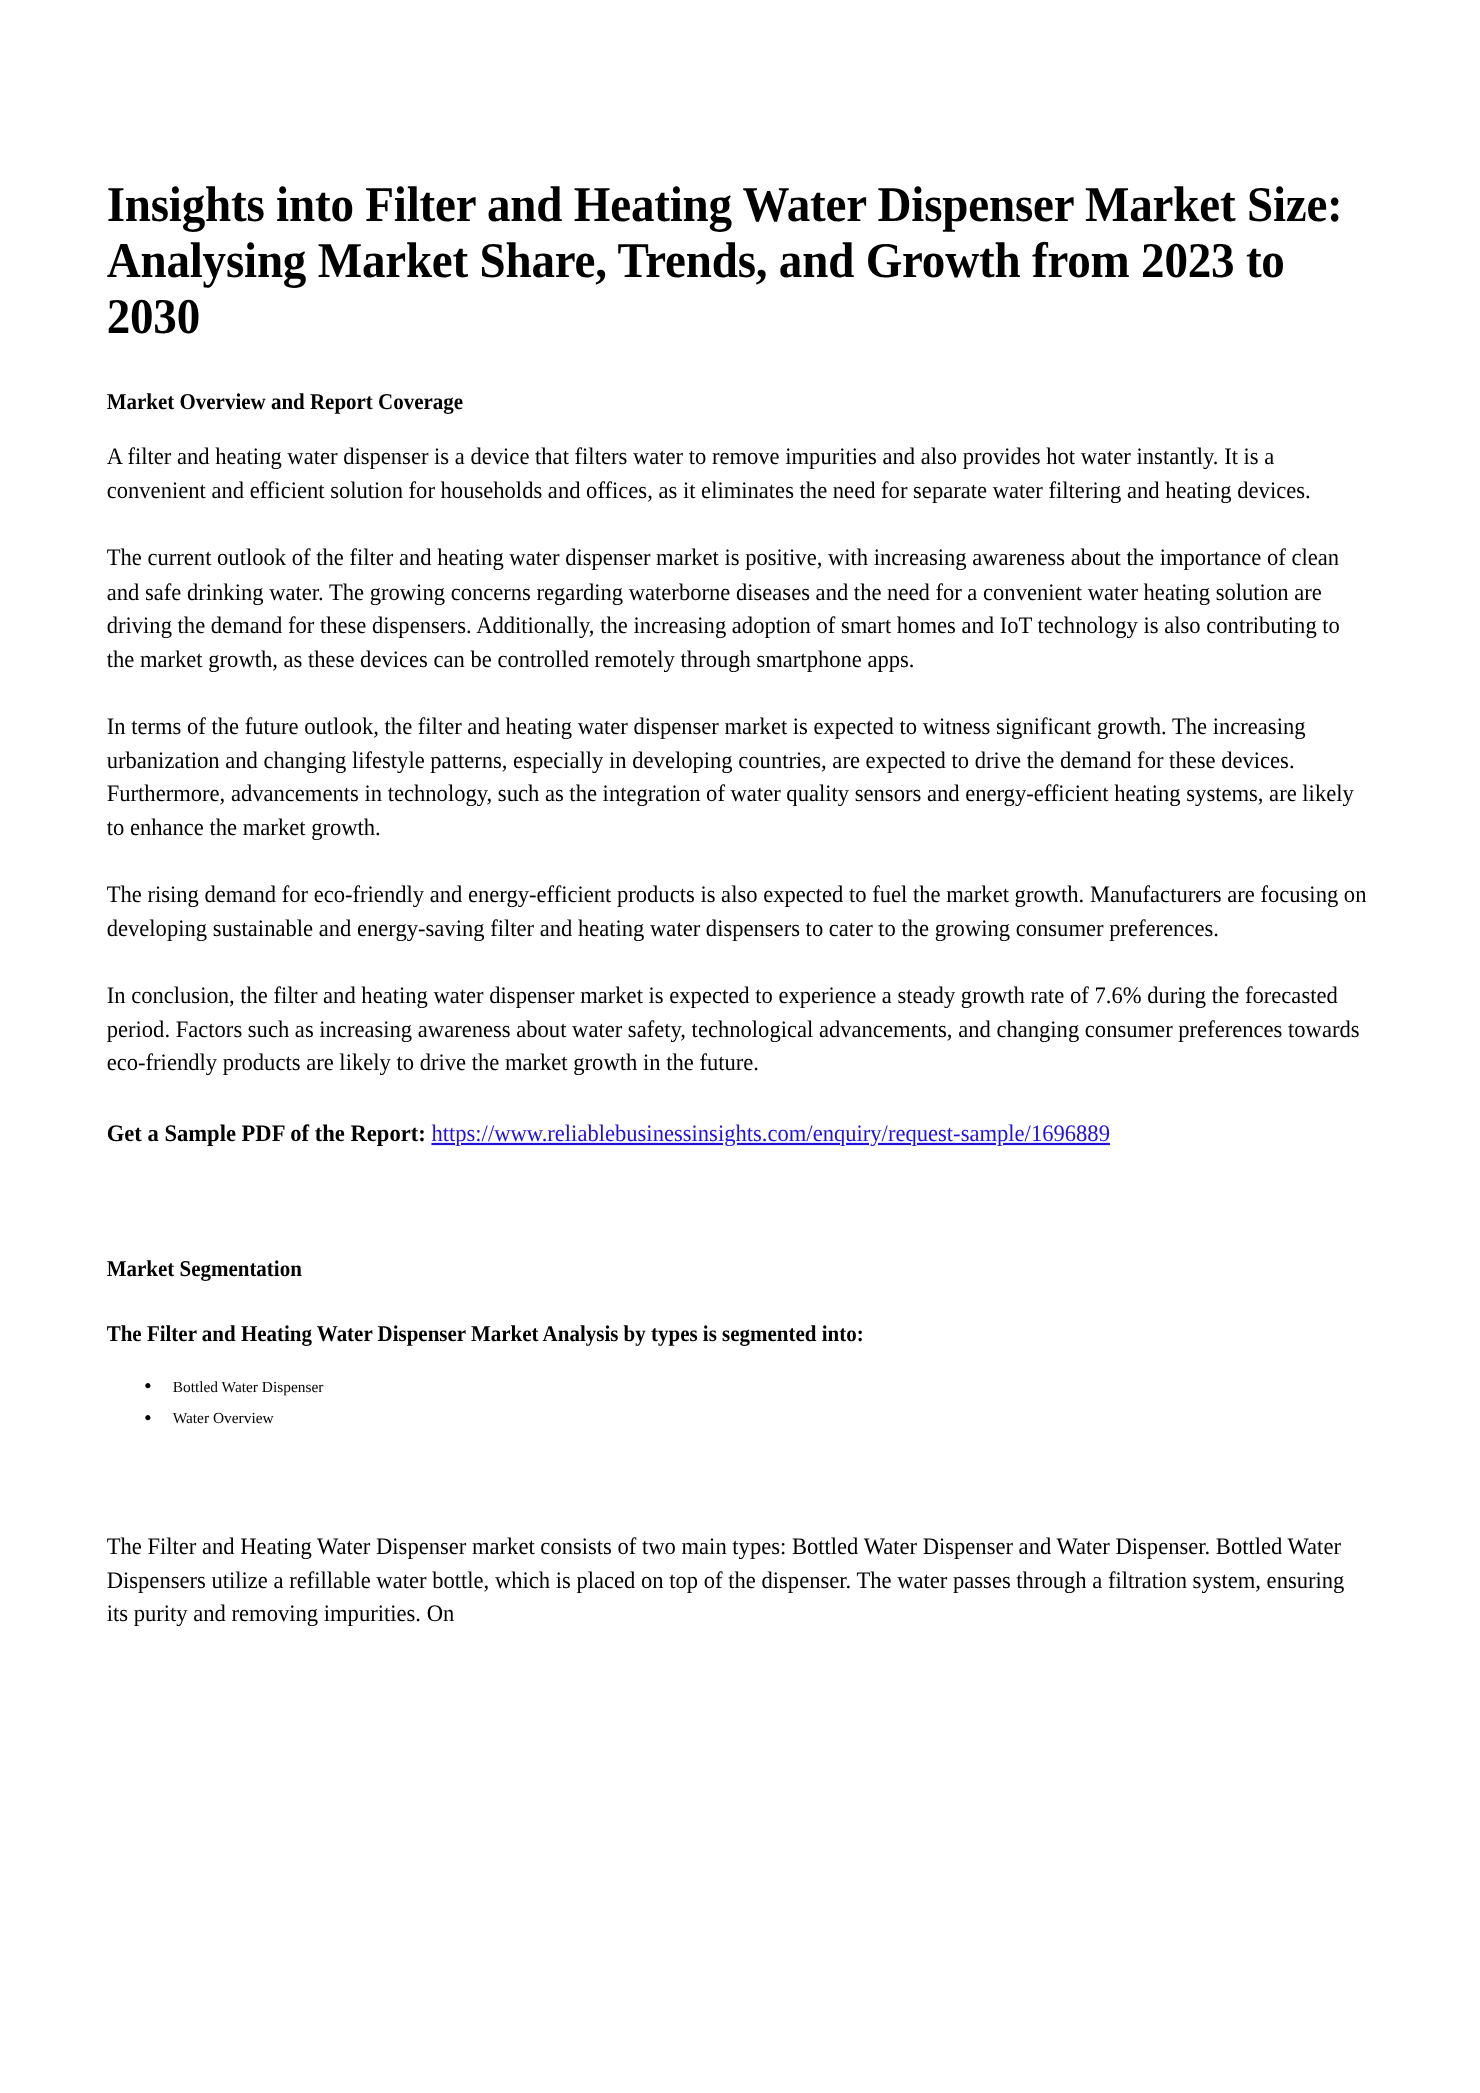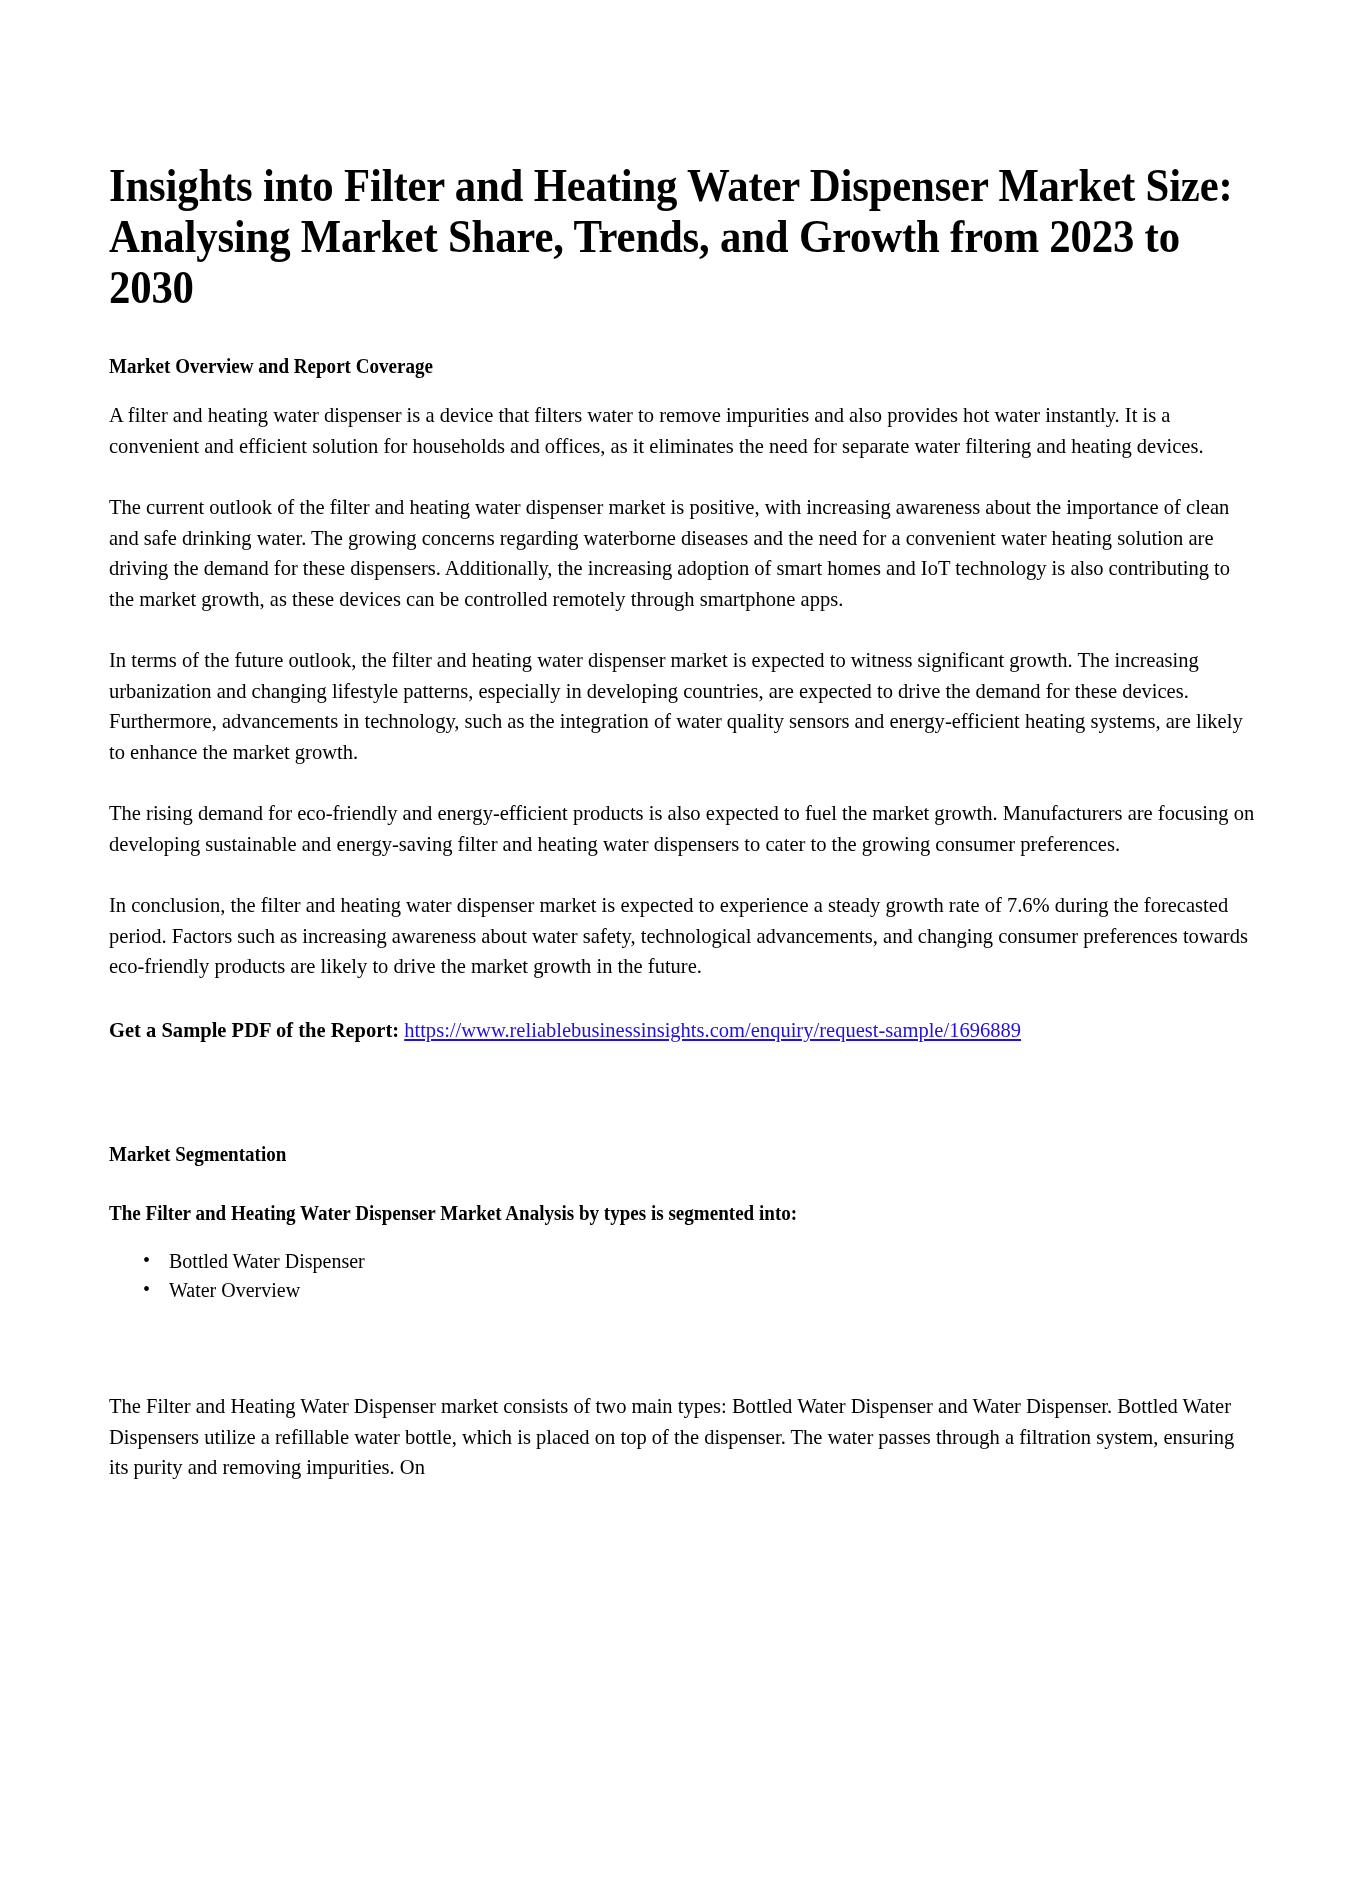--- a/index.html
+++ b/index.html
@@ -21,21 +21,20 @@
     height: 1903px;
     background: #ffffff;
     box-sizing: border-box;
   }
 
   .content {
     position: absolute;
     left: 97px;
     top: 160px;
     width: 1148px;
-    margin-left: 12px;
   }
 
   
   .doc-title {
     font-family: "Liberation Serif", "DejaVu Serif", serif;
     font-weight: bold;
     font-size: 45.5px;
     line-height: 51px;
     letter-spacing: -0.2px;
     margin: 0 0 0 0;
@@ -99,21 +98,21 @@
   
   .bullet-list {
     margin: 0;
     padding-left: 58px;
     list-style: none;
     font-size: 21.5px;
     line-height: 29px;
   }
   .bullet-list li {
     position: relative;
-    font-size: 20px;
+    font-size: 14px;
     line-height: 29px;
     color: #000000;
     padding-left: 2px;
   }
   .bullet-list li::before {
     content: "\2022";
     position: absolute;
     left: -24px;
     top: -1px;
     font-size: 20px;

